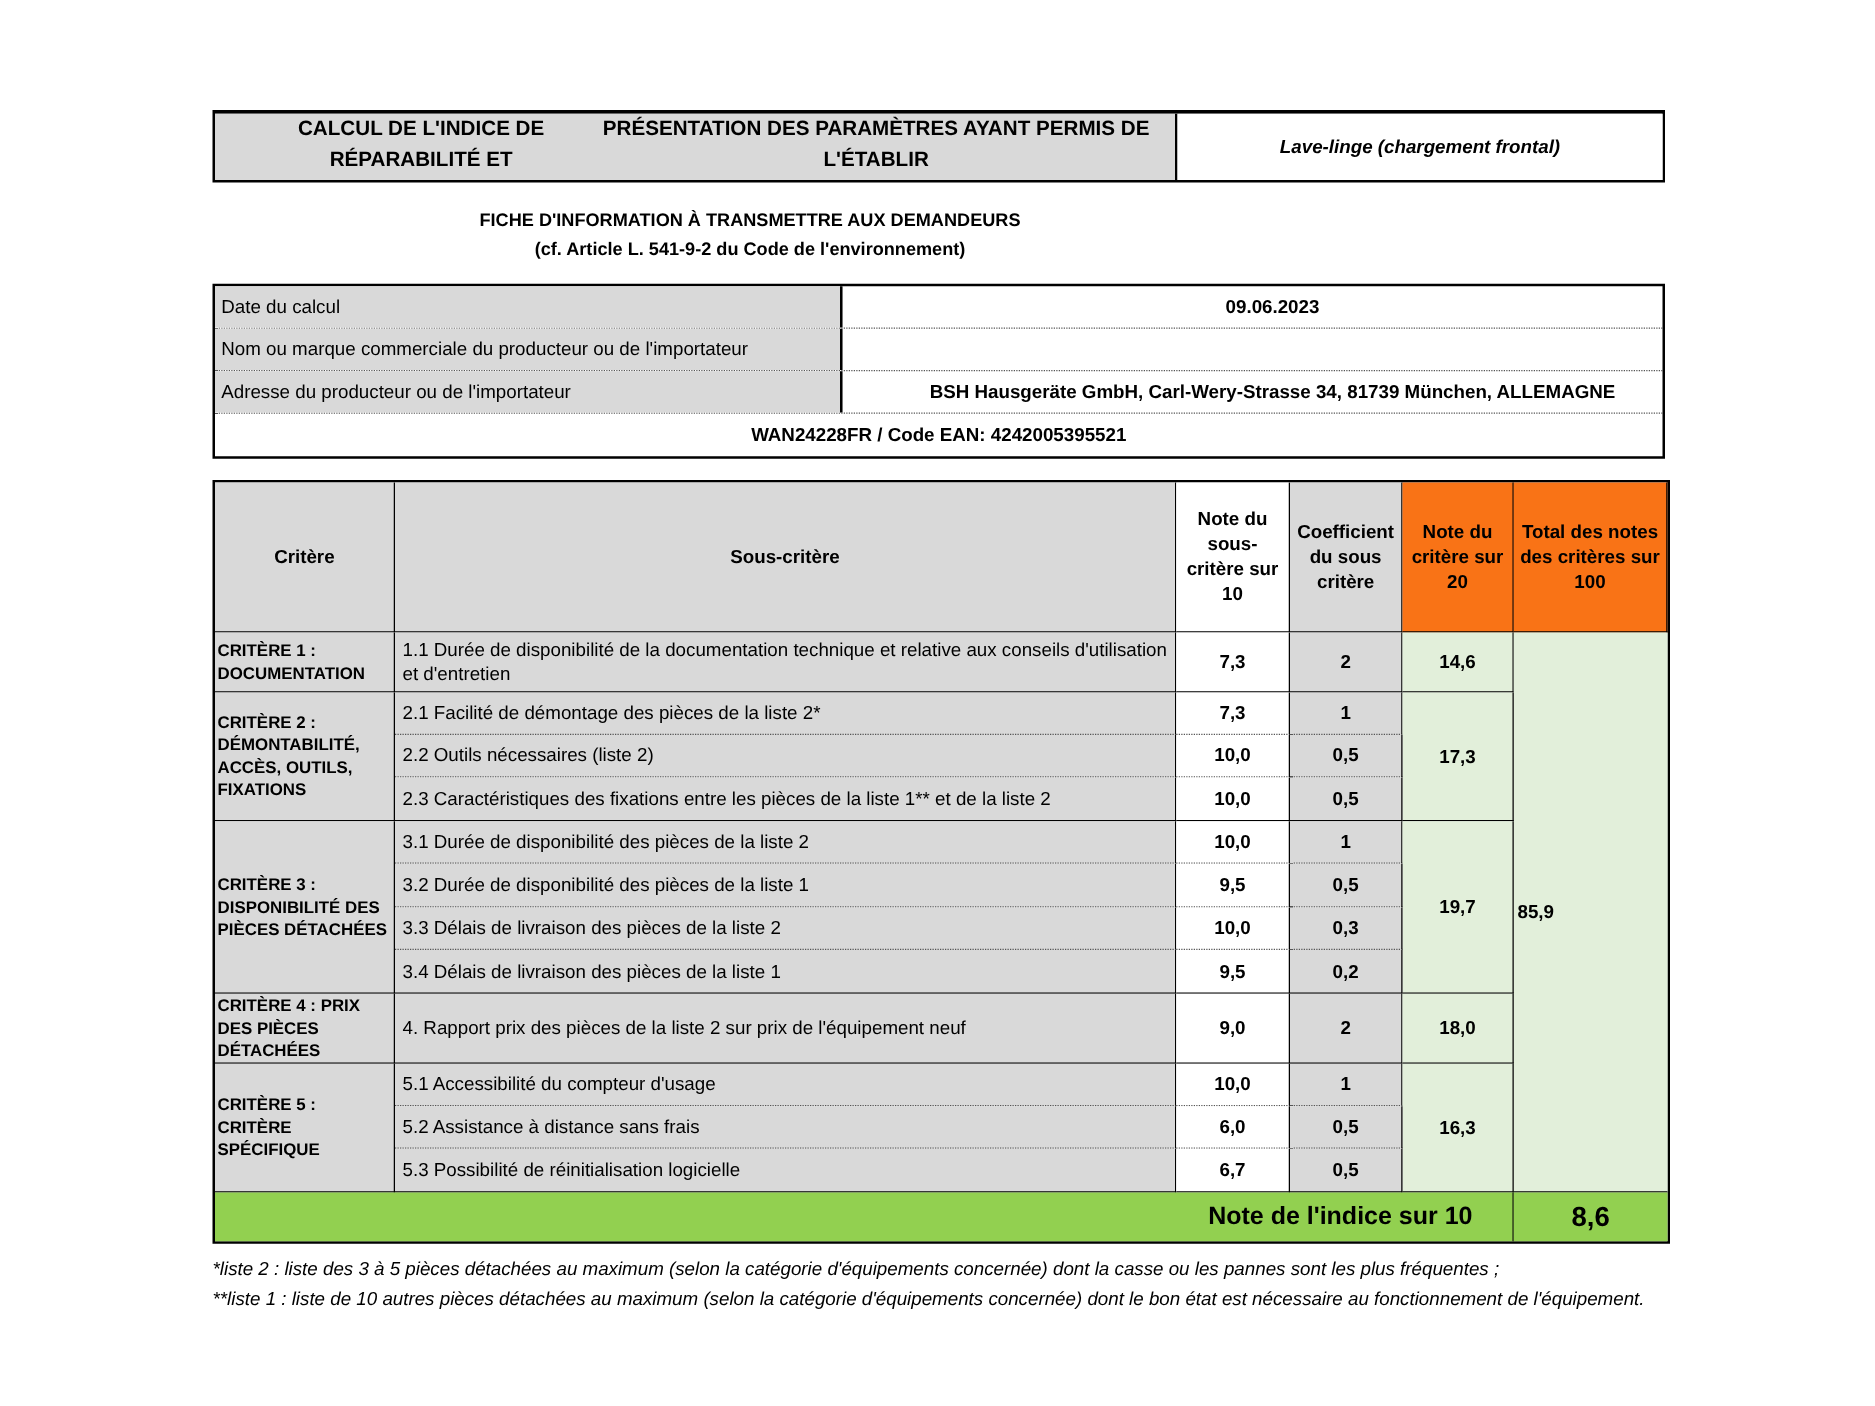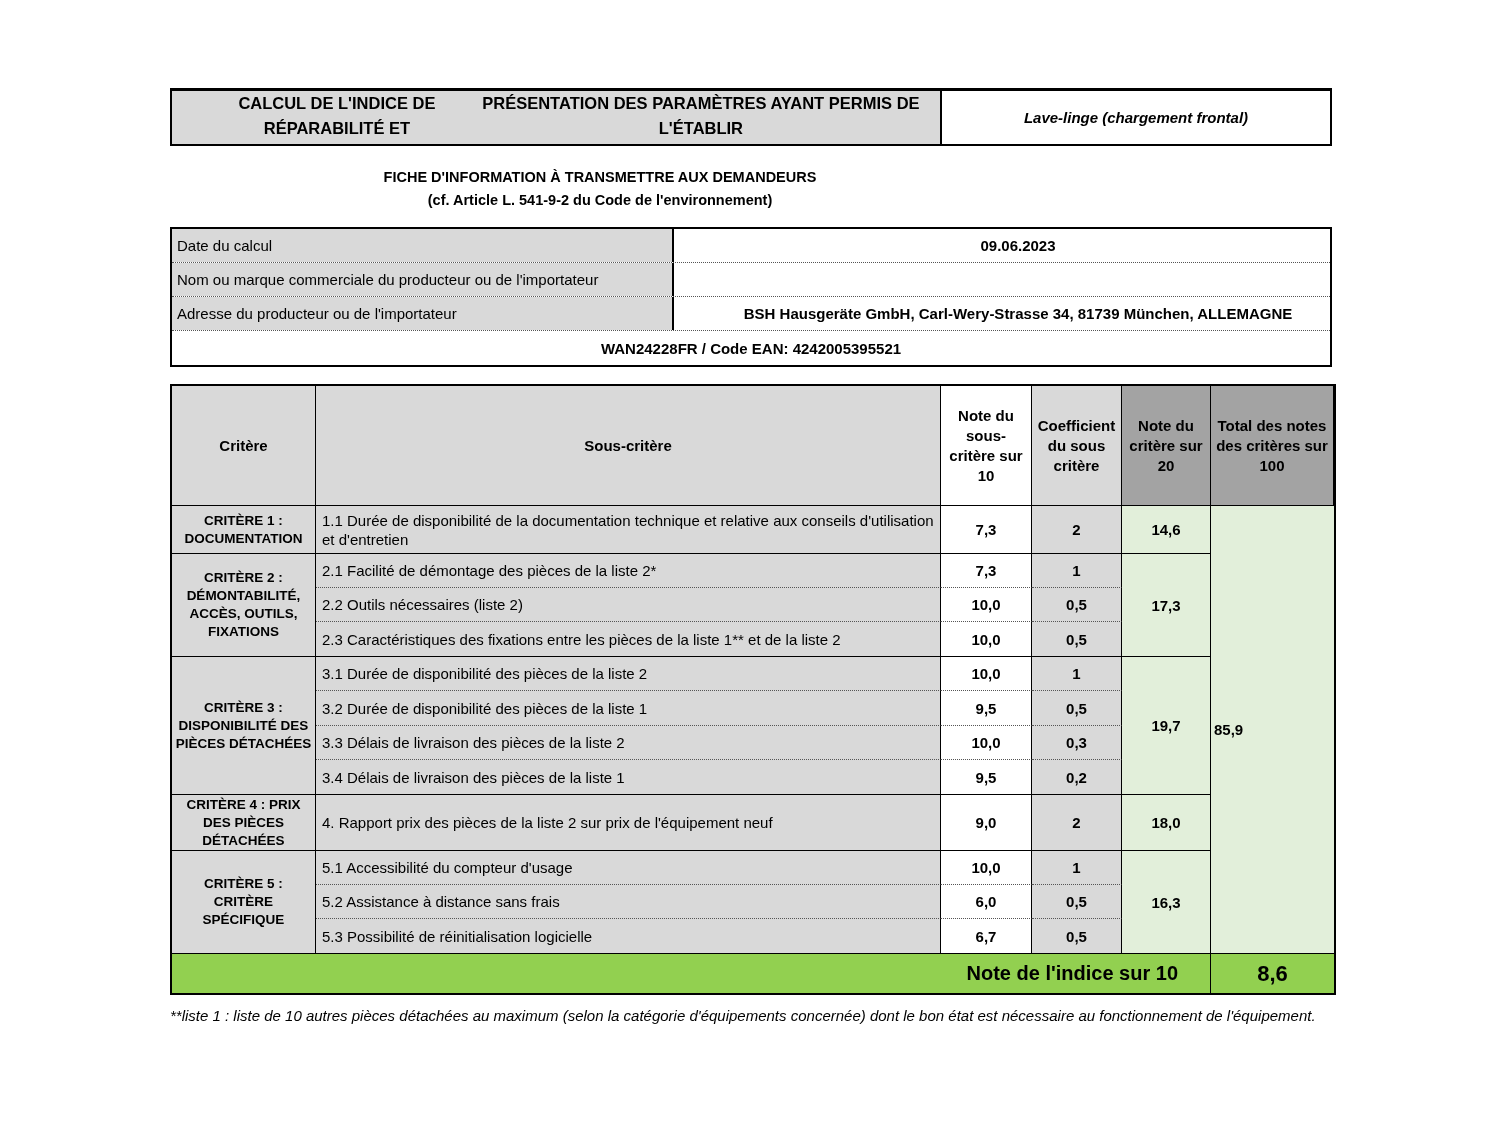--- a/index.html
+++ b/index.html
@@ -59,25 +59,25 @@
   .criteria th, .criteria td {
     border-right: 1.5px solid #000;
     border-bottom: 1.5px solid #000;
     vertical-align: middle;
     padding: 0 3px;
     overflow: hidden;
   }
   .criteria th { font-weight: bold; font-size: 15px; text-align: center; line-height: 20px; }
   .th-gray { background: #d9d9d9; }
   .th-white { background: #ffffff; }
-  .th-green { background: #a3a3a3; }
+  .th-green { background: #f97316; }
 
   td.crit {
     background: #d9d9d9; font-weight: bold; font-size: 13.5px;
-    text-align: center; line-height: 18px; padding: 0 2px;
+    line-height: 18px; padding: 0 2px;
   }
   td.sous { background: #d9d9d9; font-size: 15px; text-align: left; line-height: 19px; padding: 2px 6px; }
   td.n10  { background: #ffffff; font-weight: bold; font-size: 15px; text-align: center; }
   td.coef { background: #d9d9d9; font-weight: bold; font-size: 15px; text-align: center; }
   td.n20  { background: #e2efda; font-weight: bold; font-size: 15px; text-align: center; }
   td.total { background: #e2efda; font-weight: bold; font-size: 15px; border-right: none; }
 
   td.dot { border-bottom: 1.5px dotted #555; }
 
   td.green-label {
@@ -232,16 +232,17 @@
       </tr>
 
       <tr class="rh39">
         <td class="green-label" colspan="5">Note de l'indice sur 10</td>
         <td class="green-value">8,6</td>
       </tr>
     </tbody>
   </table>
 
   <div class="footnotes">
+    <div>*liste 2 : liste des 3 à 5 pièces détachées au maximum (selon la catégorie d'équipements concernée) dont la casse ou les pannes sont les plus fréquentes ;</div>
     <div>**liste 1 : liste de 10 autres pièces détachées au maximum (selon la catégorie d'équipements concernée) dont le bon état est nécessaire au fonctionnement de l'équipement.</div>
   </div>
 
 </div>
 
 </body></html>

